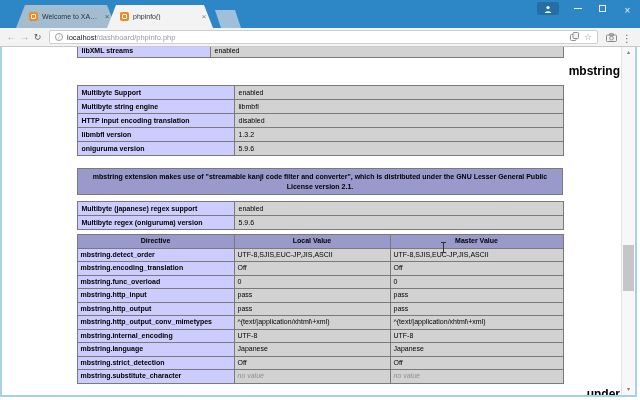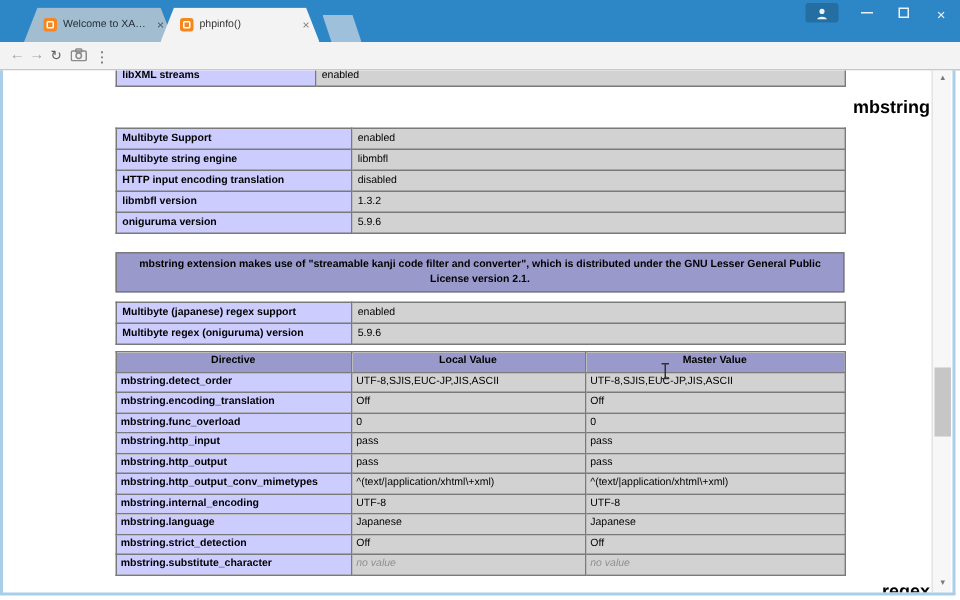--- a/index.html
+++ b/index.html
@@ -132,20 +132,32 @@
       <span class="wc">
           <span class="glyph-close"></span>
         </span>
     </div>
   </div>
 
   <div class="toolbar">
     <span class="nav-btn icon-back"></span>
     <span class="nav-btn icon-forward"></span>
     <span class="nav-btn icon-reload"></span>
+    <div class="omnibox">
+      <span class="info-badge">i</span>
+      <span class="url-host">localhost</span>
+      <span class="url-path">/dashboard/phpinfo.php</span>
+      <span class="box-icon">
+        <svg width="9" height="9" viewBox="0 0 9 9">
+          <rect x="0.5" y="2.5" width="5.5" height="6" fill="none" stroke="#8f8f8f" rx="1"></rect>
+          <rect x="3" y="0.5" width="5.5" height="6" fill="#f3f3f3" stroke="#8f8f8f" rx="1"></rect>
+        </svg>
+      </span>
+      <span class="box-icon icon-star"></span>
+    </div>
     <div class="toolbar-right">
       <span class="tb-btn">
         <svg width="11" height="9" viewBox="0 0 11 9">
           <rect x="0.5" y="2" width="10" height="6.5" rx="1" fill="none" stroke="#8a8a8a"></rect>
           <rect x="3.5" y="0.7" width="4" height="2" rx="0.5" fill="none" stroke="#8a8a8a"></rect>
           <circle cx="5.5" cy="5.2" r="1.8" fill="none" stroke="#8a8a8a"></circle>
         </svg>
       </span>
       <span class="tb-btn icon-dots"></span>
     </div>
@@ -274,21 +286,21 @@
         <td class="v">Off</td>
       </tr>
       <tr>
         <td class="e">mbstring.substitute_character</td>
         <td class="v muted">no value</td>
         <td class="v muted">no value</td>
       </tr>
     </tbody>
       </table>
 
-    <div class="h2 mc">regex</div>
+    <div class="h2 mc">under</div>
   </div>
 
   <div class="scrollbar">
     <span class="sb-arrow sb-up icon-up"></span>
     <div class="sb-thumb"></div>
     <span class="sb-arrow sb-down icon-down"></span>
   </div>
 
   <div class="b-left"></div>
   <div class="b-right"></div>

